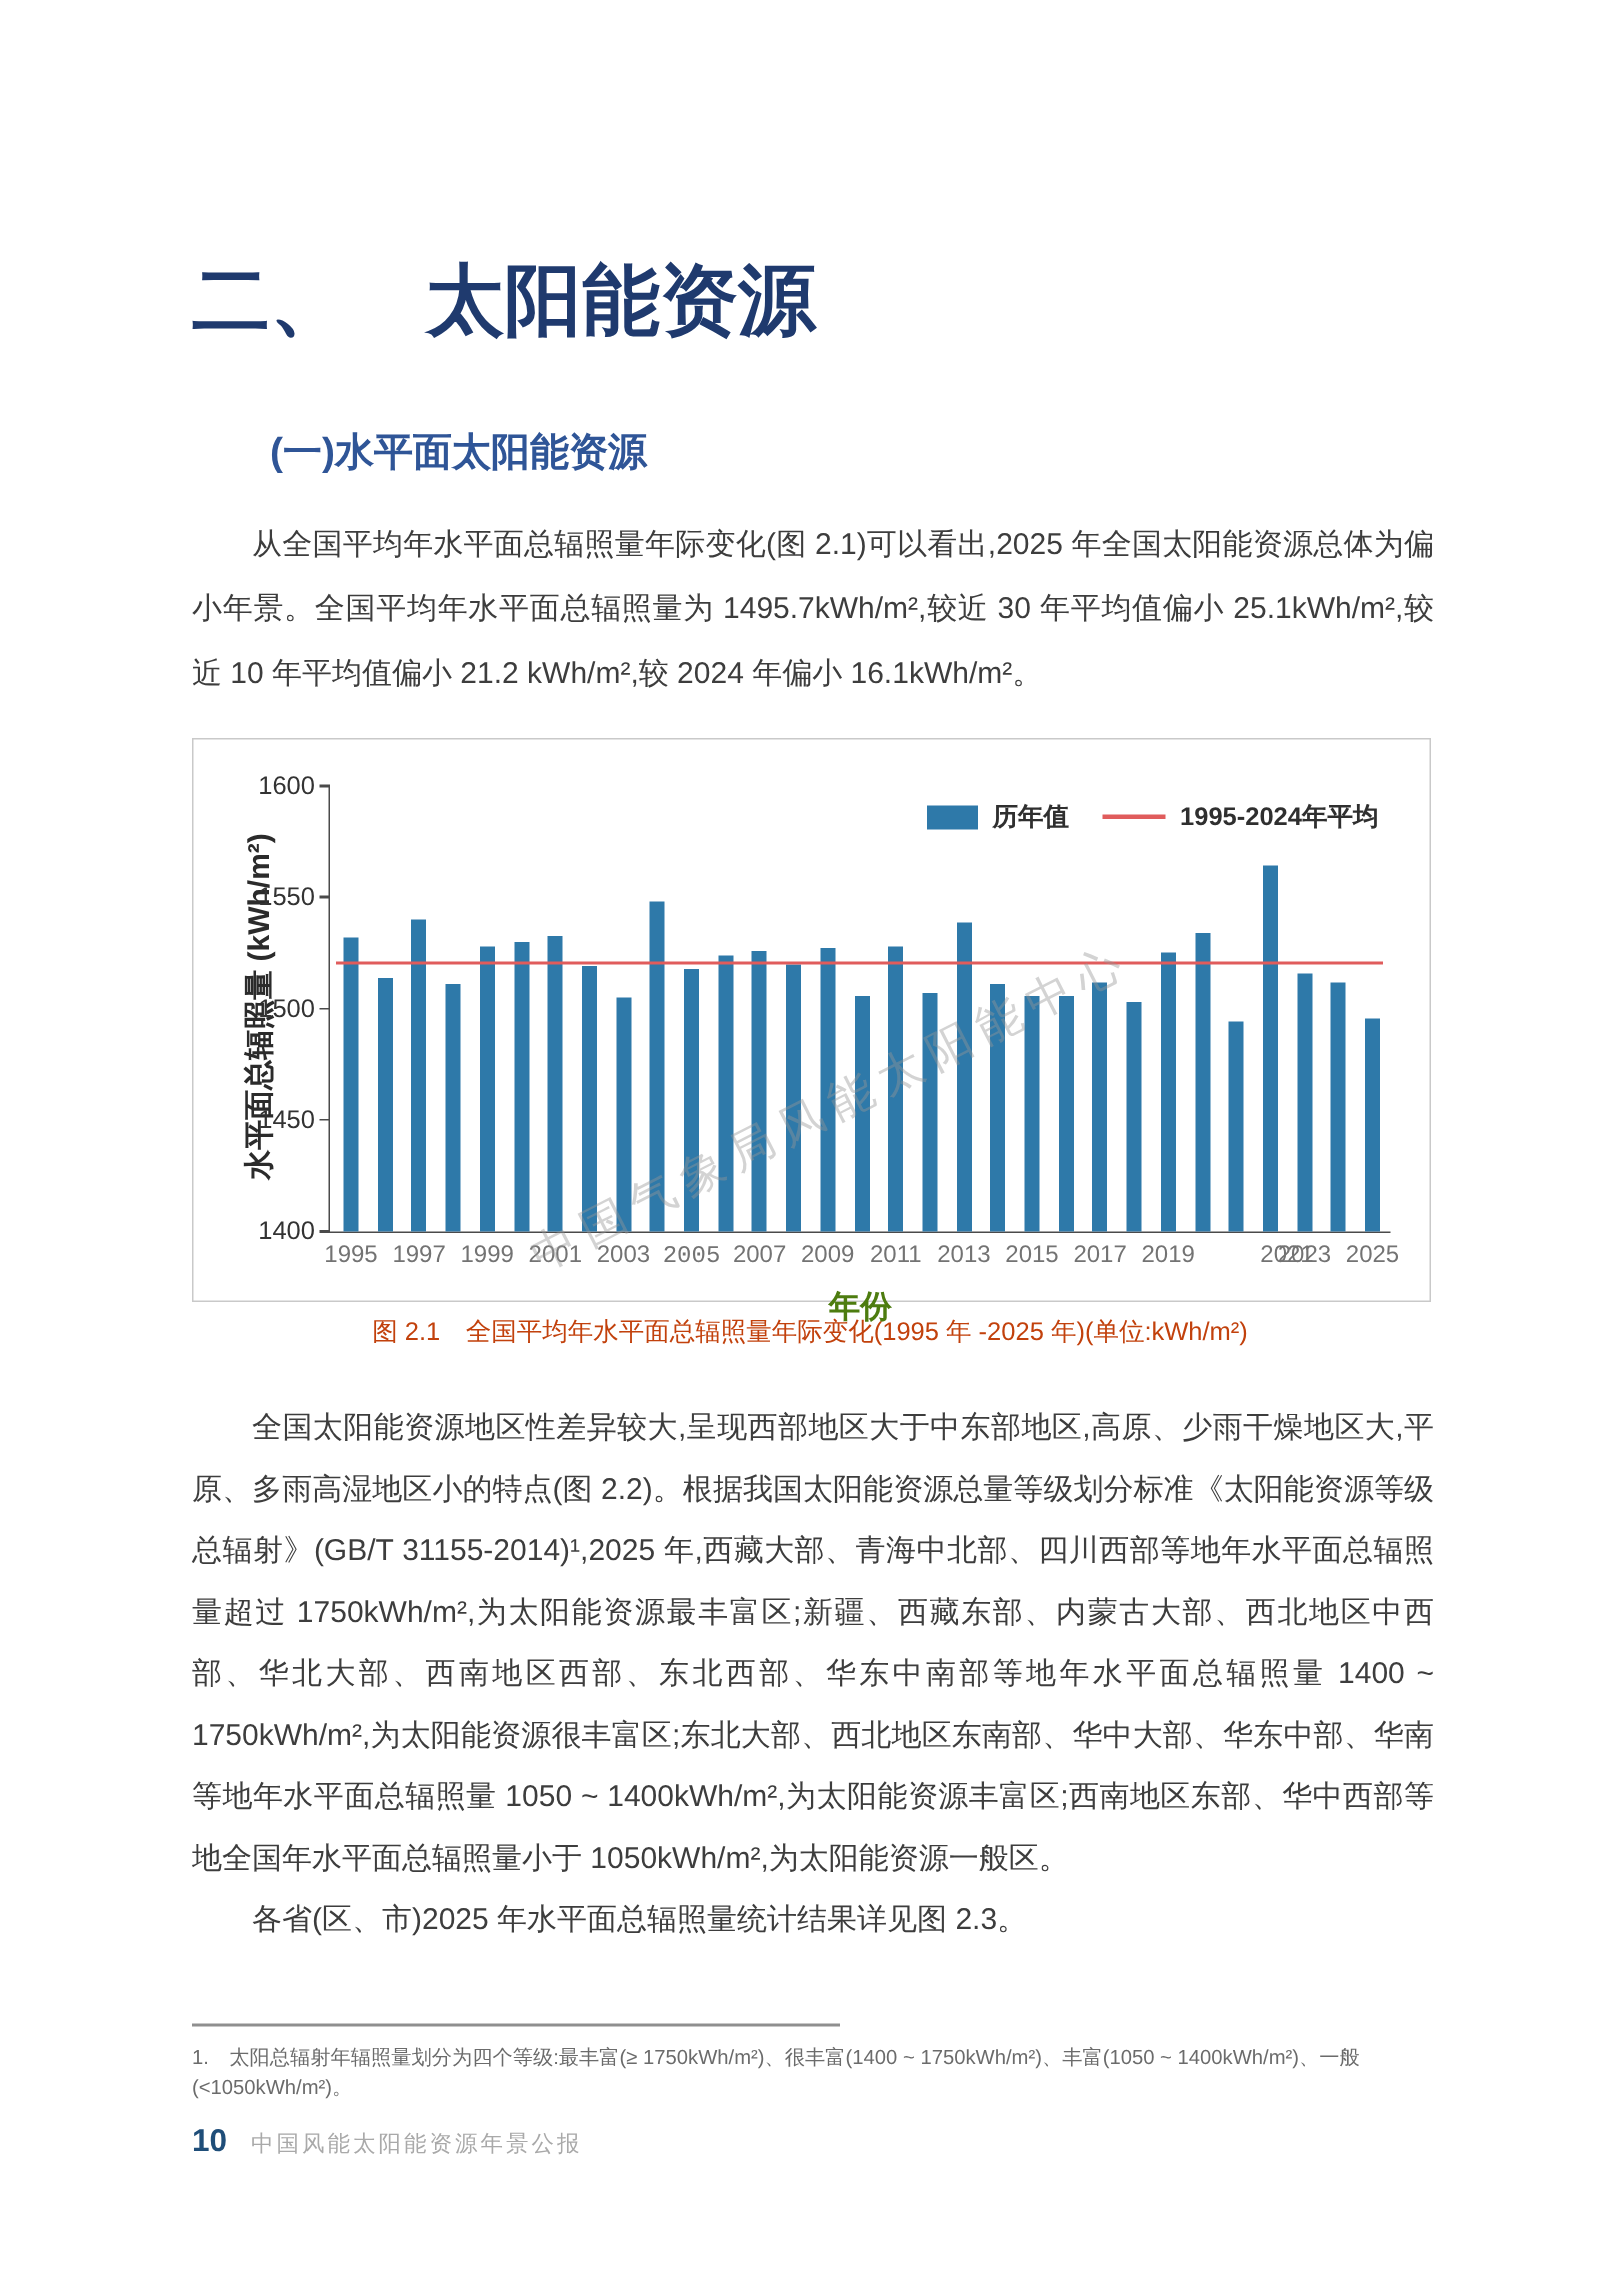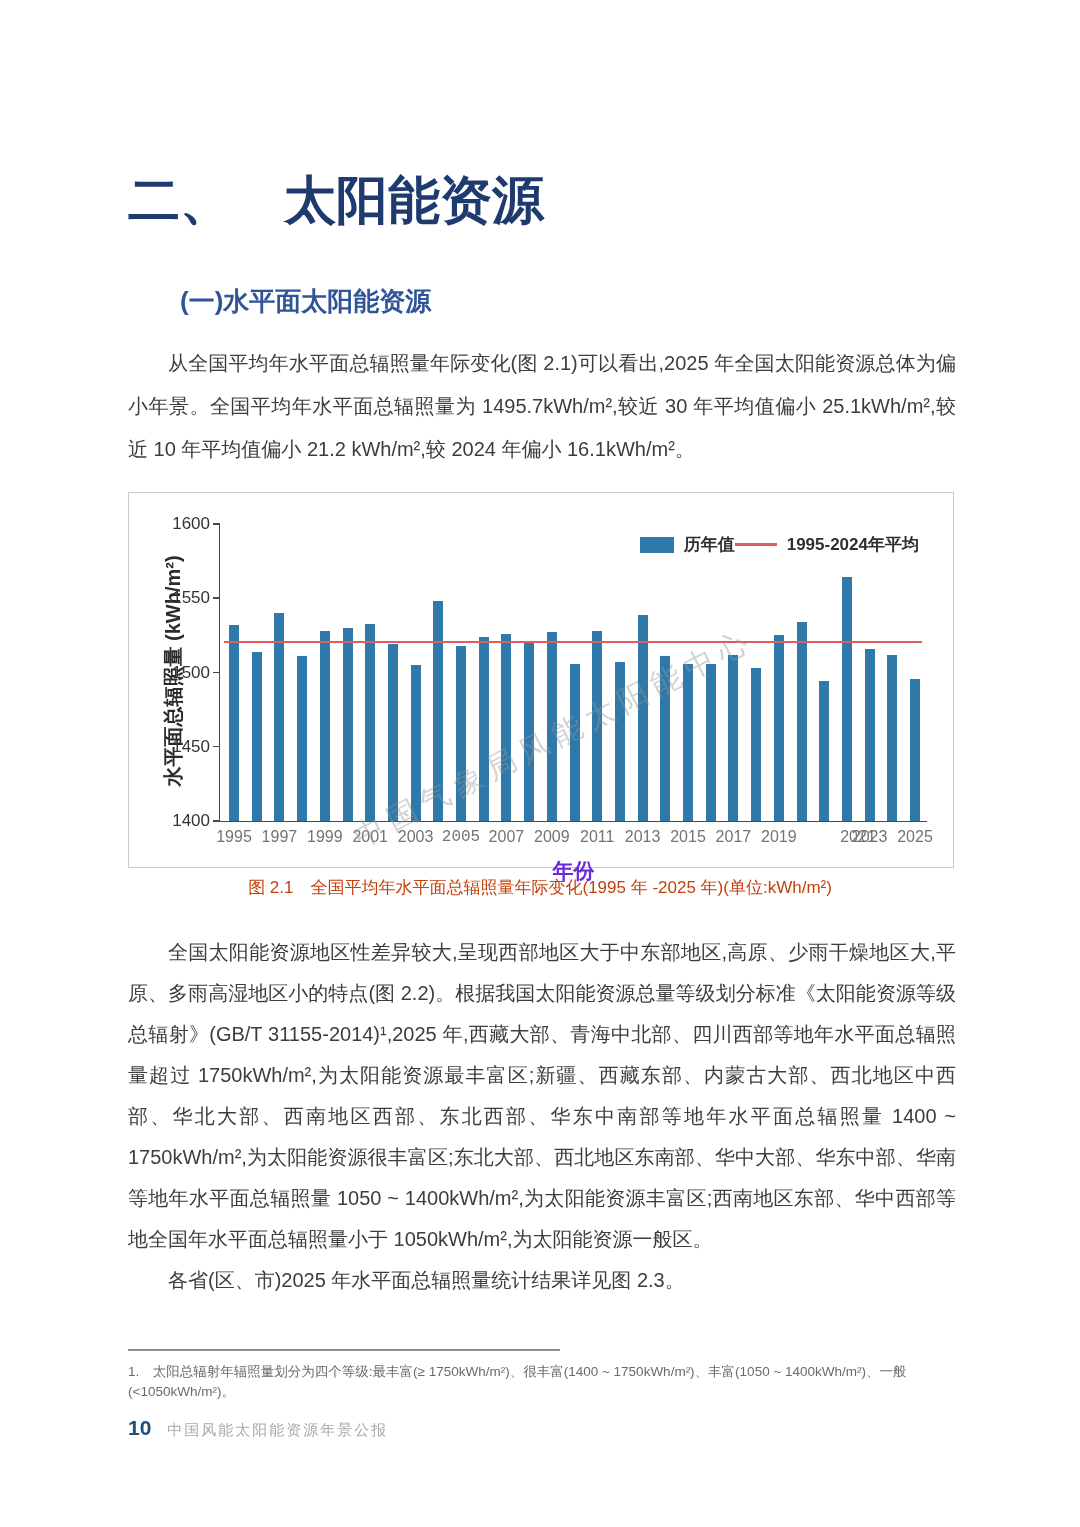--- a/index.html
+++ b/index.html
@@ -20,22 +20,22 @@
   .figure{left:128px;top:492px;width:824px;height:374px;border:1px solid #c9c9c9;background:#fff;}
   .plot{position:absolute;left:90px;top:31px;width:707px;height:297px;
         border-left:1.5px solid #4a4a4a;border-bottom:1.5px solid #4a4a4a;}
   .bar{position:absolute;bottom:0;width:10px;z-index:1;}
   .refline{position:absolute;left:4px;width:698px;height:2px;z-index:2;}
   .ytick-label{position:absolute;left:-56px;width:46px;text-align:right;font-size:17px;color:#333;}
   .ytick-mark{position:absolute;left:-7px;width:7px;height:1.5px;background:#4a4a4a;}
   .xtick-label{position:absolute;width:54px;text-align:center;font-size:16px;color:#737373;}
   .y-axis-title{position:absolute;left:-62px;top:178px;transform:translate(-50%,-50%) rotate(-90deg);
         transform-origin:center;white-space:nowrap;font-size:20px;font-weight:600;color:#2b2b2b;}
-  .x-axis-title{position:absolute;left:0;right:0;text-align:center;font-size:21px;font-weight:600;color:#6d28d9;}
-  .legend{position:absolute;right:8px;top:9px;display:flex;align-items:center;z-index:4;}
+  .x-axis-title{position:absolute;left:0;right:0;text-align:center;font-size:21px;font-weight:600;color:#4d7c0f;}
+  .legend{position:absolute;right:8px;top:9px;display:flex;align-items:center;gap:22px;z-index:4;}
   .legend-item{display:flex;align-items:center;gap:10px;}
   .legend-swatch{width:34px;height:16px;}
   .legend-line{width:42px;height:3px;}
   .legend-label{font-size:17px;font-weight:700;color:#2f2f2f;white-space:nowrap;}
   .watermark{position:absolute;left:185px;top:225px;width:480px;text-align:center;
         transform:rotate(-27deg);font-size:30px;letter-spacing:7px;color:rgba(150,150,150,0.42);
         z-index:3;white-space:nowrap;font-weight:500;}
 
   .fig-caption{left:128px;top:876px;width:824px;text-align:center;font-size:17px;color:#c2410c;white-space:nowrap;}
 

